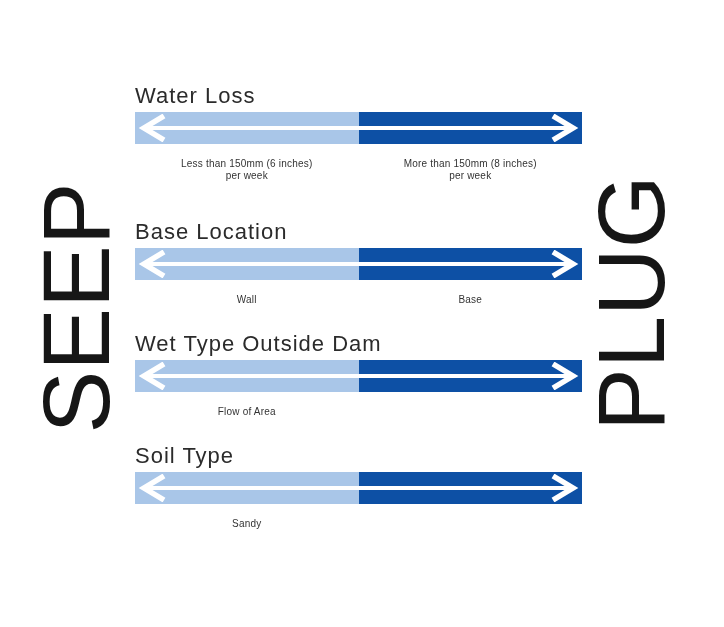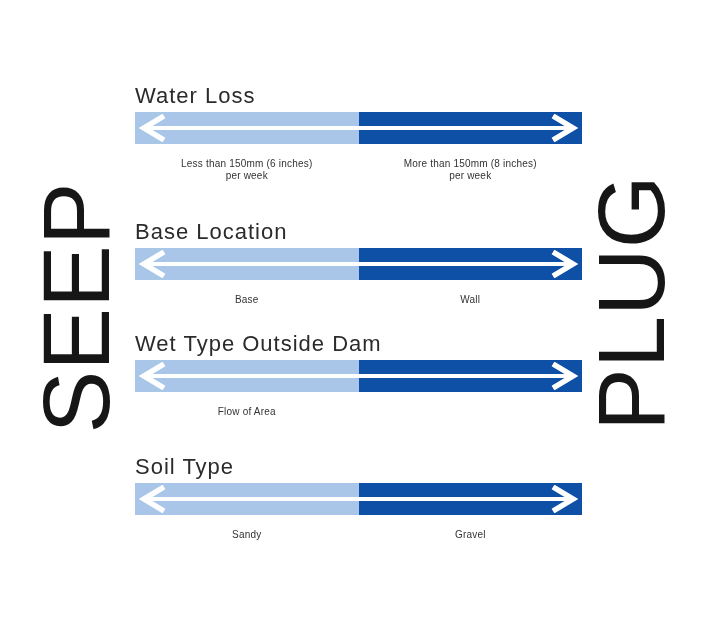--- a/index.html
+++ b/index.html
@@ -37,21 +37,21 @@
 
   
   .row {
     position: absolute;
     left: 135px;
     width: 447px;
   }
   .row.r0 { top: 84px; }
   .row.r1 { top: 220px; }
   .row.r2 { top: 332px; }
-  .row.r3 { top: 455px; }
+  .row.r3 { top: 444px; }
 
   .row-title {
     margin: 0 0 4px 0;
     height: 24px;
     line-height: 24px;
     text-align: left;
     font-size: 22px;
     font-weight: 400;
     letter-spacing: 1px;
     color: var(--title_text, #2b2b2b);
@@ -151,22 +151,22 @@
           </svg>
       </div>
       <div class="half dark">
         <div class="shaft"></div>
         <svg class="chev" viewBox="0 0 30 28">
             <polyline points="4,2 24,14 4,26"></polyline>
           </svg>
       </div>
     </div>
     <div class="labels">
+      <div class="opt-label">Wall</div>
       <div class="opt-label">Base</div>
-      <div class="opt-label">Wall</div>
     </div>
   </section>
 
   <section class="row r2">
     <h2 class="row-title">Wet Type Outside Dam</h2>
     <div class="bar">
       <div class="half light">
         <div class="shaft"></div>
         <svg class="chev" viewBox="0 0 30 28">
             <polyline points="26,2 6,14 26,26"></polyline>
@@ -195,17 +195,16 @@
       </div>
       <div class="half dark">
         <div class="shaft"></div>
         <svg class="chev" viewBox="0 0 30 28">
             <polyline points="4,2 24,14 4,26"></polyline>
           </svg>
       </div>
     </div>
     <div class="labels">
       <div class="opt-label">Sandy</div>
-      <div class="opt-label">Gravel</div>
     </div>
   </section>
 
 </div>
 
 </body></html>

